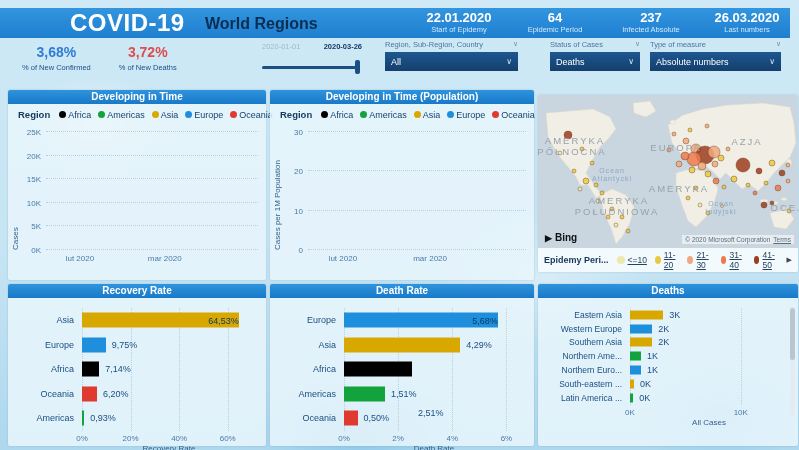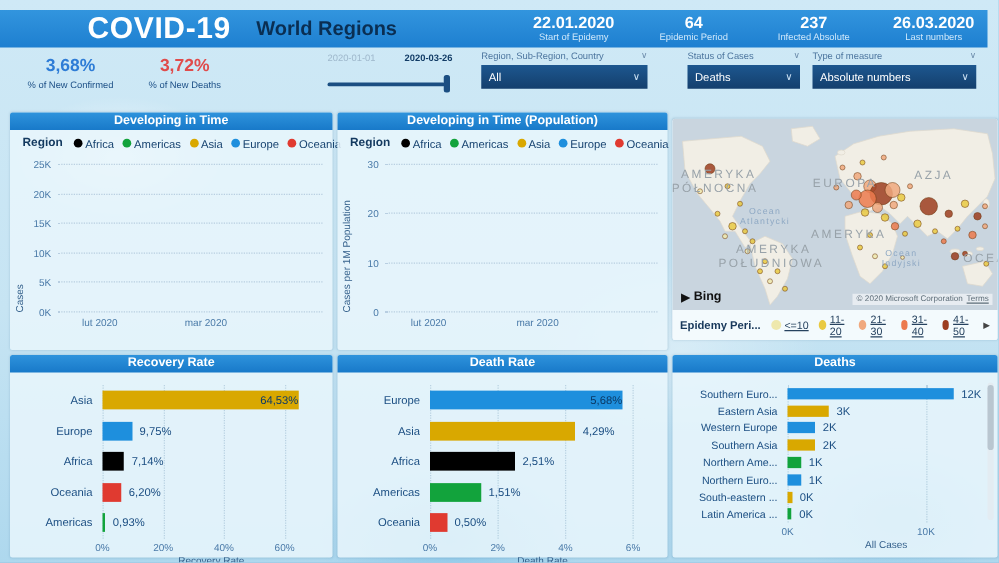--- a/index.html
+++ b/index.html
@@ -926,21 +926,21 @@
             <span class="hlabel">Asia</span>
             <div class="htrack">
               <div class="hfill" style="width: 66%; height: 15px; background: rgb(217, 168, 0);"></div>
               <span class="hval" style="left: calc(66% + 6px);">4,29%</span>
             </div>
           </div>
           <div class="hrow" style="height: 24.5px;">
             <span class="hlabel">Africa</span>
             <div class="htrack">
               <div class="hfill" style="width: 38.6154%; height: 15px; background: rgb(0, 0, 0);"></div>
-              <span class="hval" style="left: calc(38.6154% + 6px);">2,51%</span>
+              <span class="hval" style="left: calc(38.6154% + 6px); margin-top: 44px;">2,51%</span>
             </div>
           </div>
           <div class="hrow" style="height: 24.5px;">
             <span class="hlabel">Americas</span>
             <div class="htrack">
               <div class="hfill" style="width: 23.2308%; height: 15px; background: rgb(18, 163, 60);"></div>
               <span class="hval" style="left: calc(23.2308% + 6px);">1,51%</span>
             </div>
           </div>
           <div class="hrow" style="height: 24.5px;">
@@ -963,27 +963,20 @@
 
   <section class="panel" id="panel-deaths">
     <div class="ptitle">Deaths</div>
     <div class="hchart deaths-style" id="chart-deaths">
         <div class="hbody">
           <div class="hgrid">
             <div class="vline" style="left: 0%;"></div>
             <div class="vline" style="left: 76.9231%;"></div>
           </div>
           <div class="hrow" style="height: 13.8px;">
-            <span class="hlabel">Southern Euro...</span>
-            <div class="htrack">
-              <div class="hfill" style="width: 92.3077%; height: 9px; background: rgb(30, 143, 221);"></div>
-              <span class="hval" style="left: calc(92.3077% + 6px);">12K</span>
-            </div>
-          </div>
-          <div class="hrow" style="height: 13.8px;">
             <span class="hlabel">Eastern Asia</span>
             <div class="htrack">
               <div class="hfill" style="width: 23.0769%; height: 9px; background: rgb(217, 168, 0);"></div>
               <span class="hval" style="left: calc(23.0769% + 6px);">3K</span>
             </div>
           </div>
           <div class="hrow" style="height: 13.8px;">
             <span class="hlabel">Western Europe</span>
             <div class="htrack">
               <div class="hfill" style="width: 15.3846%; height: 9px; background: rgb(30, 143, 221);"></div>

